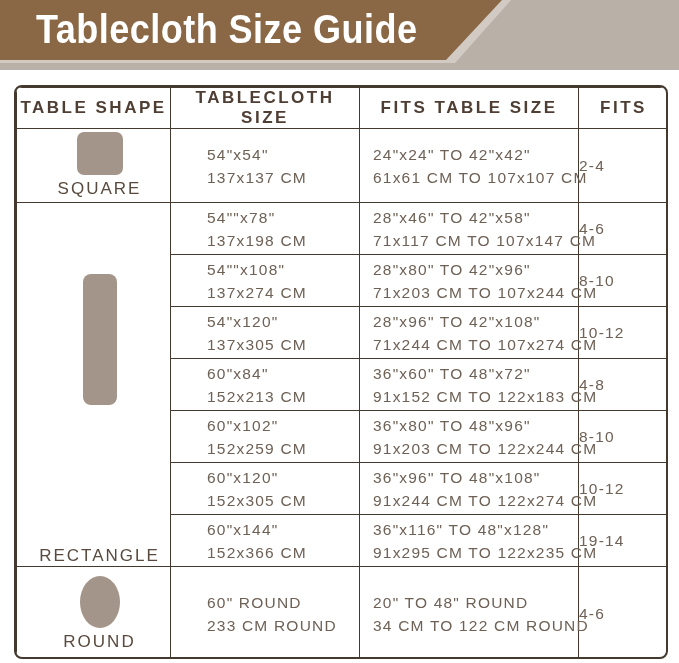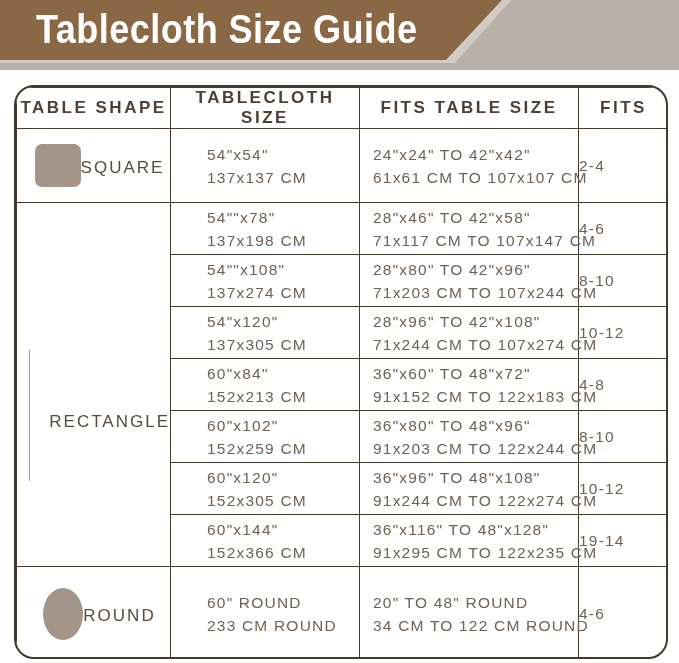--- a/index.html
+++ b/index.html
@@ -20,38 +20,38 @@
     background:var(--edge-light);
     clip-path:polygon(0 0,511px 0,455px 63px,0 63px);}
   .banner{position:absolute;left:0;top:0;width:679px;height:60px;
     background:var(--banner-brown);
     clip-path:polygon(0 0,502px 0,446px 60px,0 60px);}
   .title{position:absolute;left:36px;top:6px;color:#fff;font-size:41px;
     font-weight:bold;letter-spacing:.5px;white-space:nowrap;
     transform:scaleX(.88);transform-origin:left center;}
   
   .table-wrap{position:absolute;left:14px;top:85px;width:654px;height:574px;
-    border:2px solid var(--line);border-radius:20px;overflow:hidden;background:#fff;}
+    border:2px solid var(--line);border-radius:8px;overflow:hidden;background:#fff;}
   table{border-collapse:collapse;table-layout:fixed;width:100%;height:100%;}
   col.c1{width:154px;}col.c2{width:189px;}col.c3{width:219px;}col.c4{width:90px;}
   th,td{border:1px solid var(--line);vertical-align:middle;}
   thead tr{height:41px;}
   th{font-size:17px;font-weight:bold;letter-spacing:2.5px;color:var(--head-text);text-align:center;}
   tr.r-square{height:74px;}
   tr.r-rect{height:52px;}
   tr.r-round{height:94px;}
   td.cloth{padding-left:36px;text-align:left;}
   td.fits{padding-left:13px;text-align:left;}
   td.seats{text-align:left;}
   .l1,.l2{font-size:15.5px;letter-spacing:1.2px;color:var(--body-text);line-height:23px;white-space:nowrap;}
   .seats-val{font-size:15.5px;letter-spacing:1.2px;color:var(--body-text);}
   
   td.shape{text-align:center;}
-  .shape-inner{display:flex;flex-direction:row;align-items:center;justify-content:center;height:100%;margin-left:12px;}
-  .shape-inner.rect-pos{justify-content:center;padding-top:70px;gap:20px;}
+  .shape-inner{display:flex;flex-direction:column;align-items:center;justify-content:center;height:100%;margin-left:12px;}
+  .shape-inner.rect-pos{justify-content:space-between;padding-top:70px;gap:20px;}
   .shape-label{font-size:17px;letter-spacing:2px;color:#584a3e;margin-top:4px;}
   .icon-square{width:46px;height:43px;border-radius:7px;background:var(--icon-taupe);}
   .icon-rect{width:34px;height:131px;border-radius:8px;background:var(--icon-taupe);margin-top:1px;margin-bottom:10px;}
   .icon-circle{width:40px;height:52px;border-radius:50%;background:var(--icon-taupe);}
 </style>
 </head>
 <body>
 
 <div class="band"></div>
 <div class="band-edge"></div>

